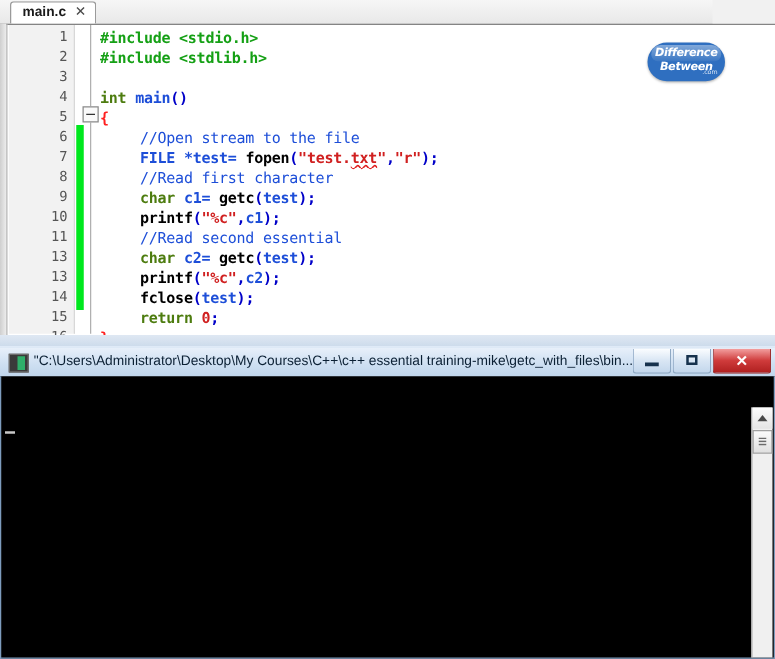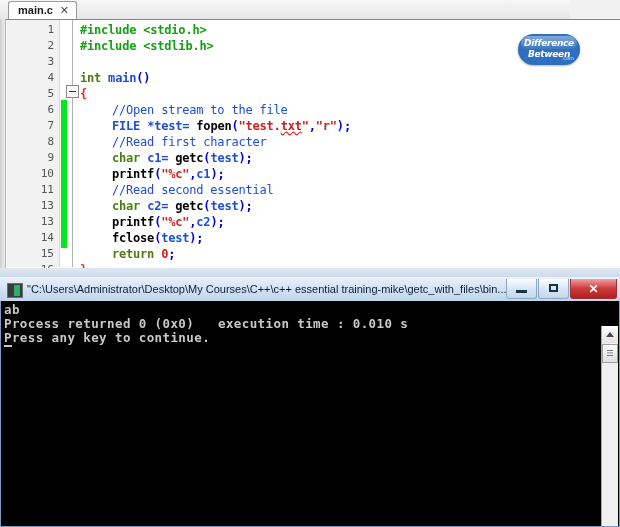--- a/index.html
+++ b/index.html
@@ -467,23 +467,20 @@
       <div class="wbtn">
         <div class="max-sq"></div>
       </div>
       <div class="wbtn close">
         <div class="glyph">✕</div>
       </div>
     </div>
   </div>
 
   <div class="console-body">
-    <div class="con-text">ab
-Process returned 0 (0x0)   execution time : 0.010 s
-Press any key to continue.</div>
     <div class="caret"></div>
 
     <div class="con-scroll">
       <div class="sb-arrow up">
           <div class="tri"></div>
         </div>
       <div class="sb-thumb"></div>
 
     </div>
   </div>

